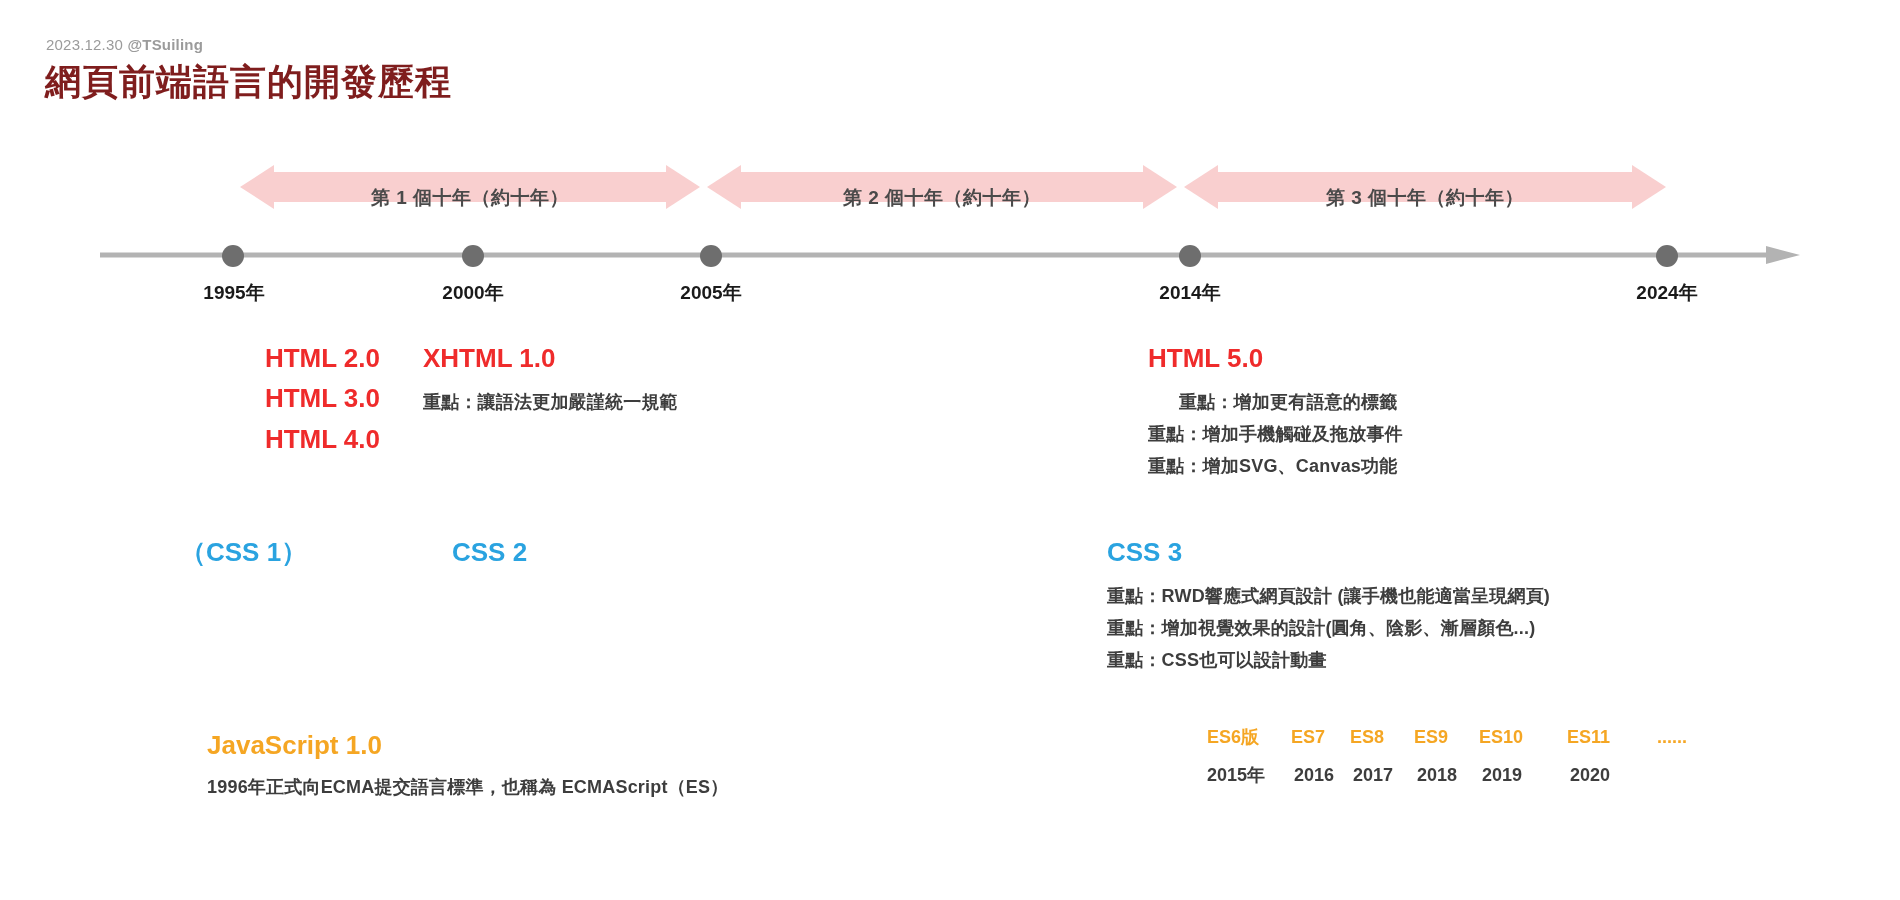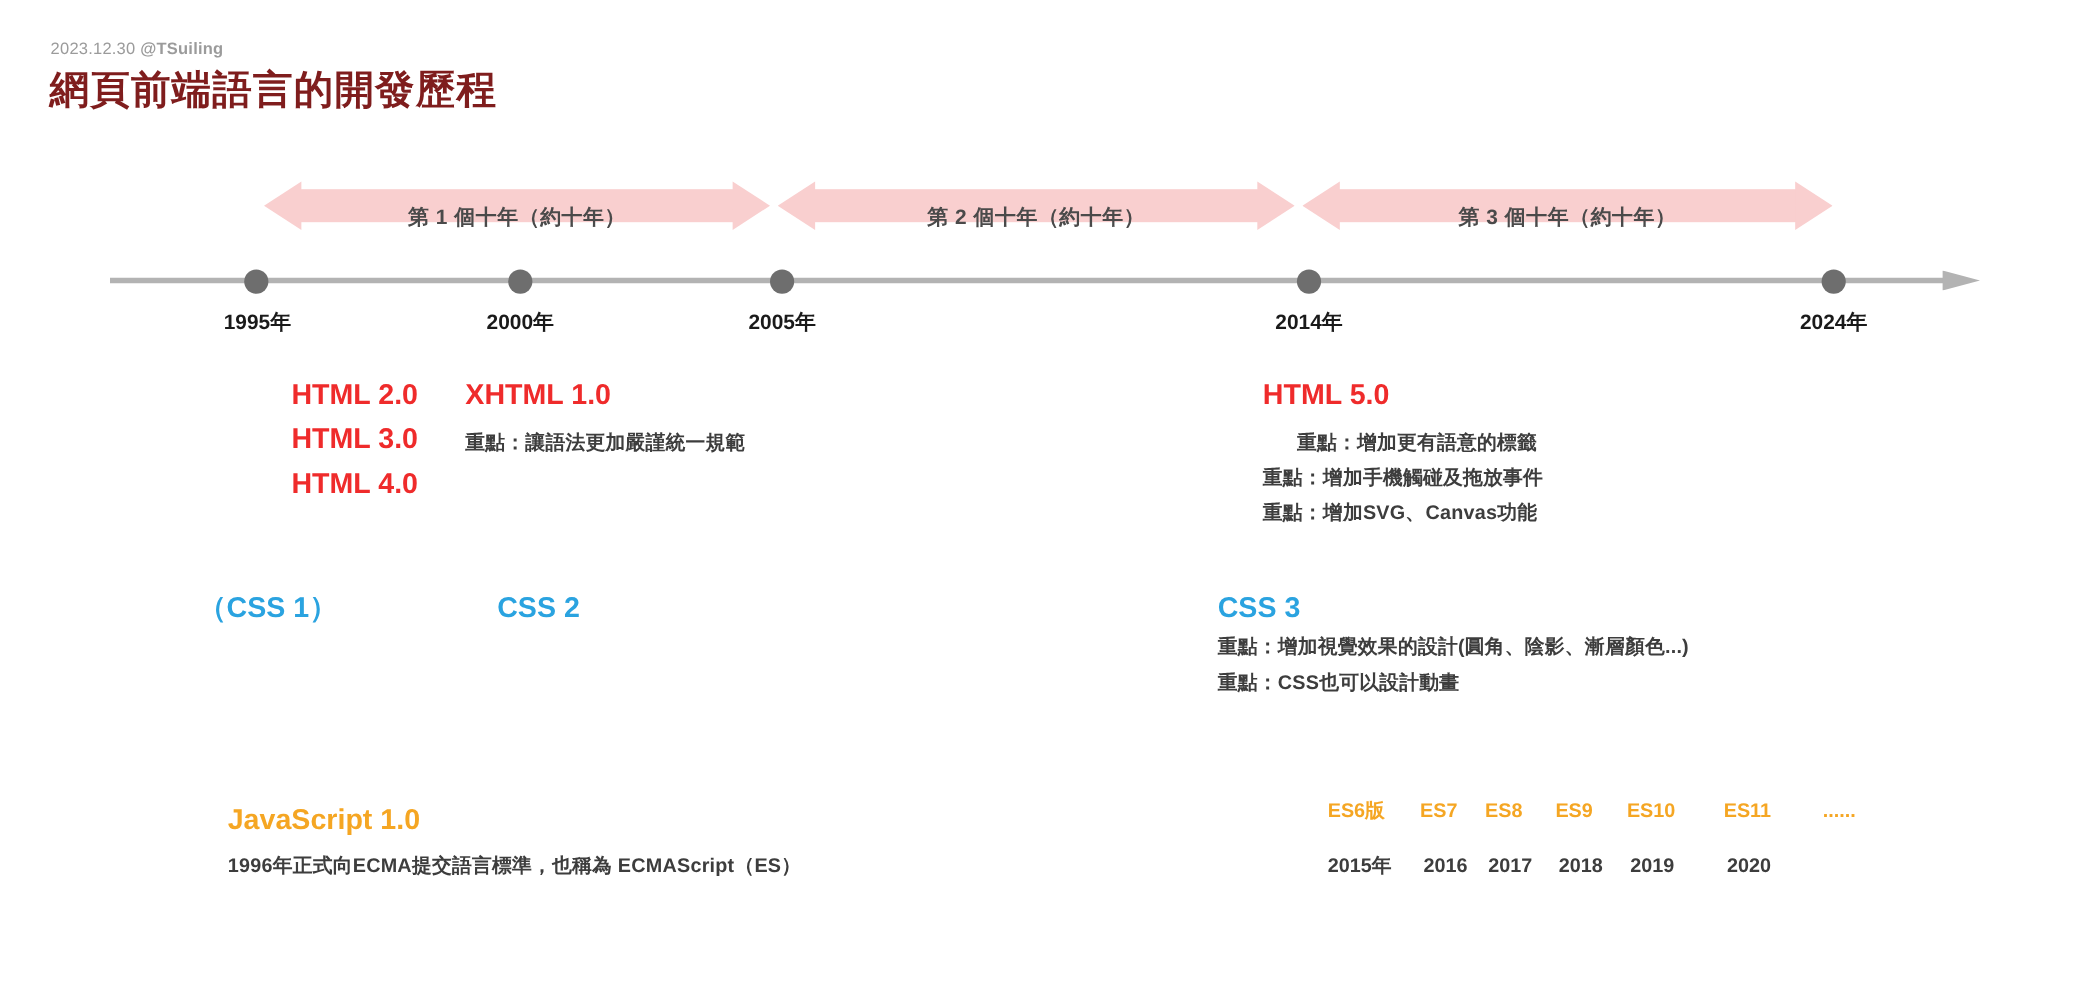--- a/index.html
+++ b/index.html
@@ -222,40 +222,41 @@
   </div>
 
   <div class="block" style="left:180px; top:532px;text-align:center;">
     <div class="head css">（CSS 1）</div>
   </div>
   <div class="block" style="left:423px; top:532px;margin-left:29px;">
     <div class="head css">CSS 2</div>
   </div>
   <div class="block" style="left:1107px; top:532px;">
     <div class="head css">CSS 3</div>
+    <div class="bullet" style="margin-top:8px;">重點：RWD響應式網頁設計 (讓手機也能適當呈現網頁)</div>
     <div class="bullet">重點：增加視覺效果的設計(圓角、陰影、漸層顏色...)</div>
     <div class="bullet">重點：CSS也可以設計動畫</div>
   </div>
 
   <div class="block" style="left:207px; top:725px;">
     <div class="head js">JavaScript 1.0</div>
     <div class="note" style="margin-top:10px;">1996年正式向ECMA提交語言標準，也稱為 ECMAScript（ES）</div>
   </div>
 
   <div class="block" style="left:1207px; top:725px;">
     <div class="es-row">
       <div class="es-item" style="width:84px;">ES6版</div>
       <div class="es-item" style="width:59px;">ES7</div>
       <div class="es-item" style="width:64px;">ES8</div>
       <div class="es-item" style="width:65px;">ES9</div>
       <div class="es-item" style="width:88px;">ES10</div>
       <div class="es-item" style="width:90px;">ES11</div>
       <div class="es-item">......</div>
     </div>
-    <div class="es-years" style="margin-top:26px;">
+    <div class="es-years" style="margin-top:14px;">
       <div class="es-year" style="width:87px;">2015年</div>
       <div class="es-year" style="width:59px;">2016</div>
       <div class="es-year" style="width:64px;">2017</div>
       <div class="es-year" style="width:65px;">2018</div>
       <div class="es-year" style="width:88px;">2019</div>
       <div class="es-year">2020</div>
     </div>
   </div>
 
 </div>

